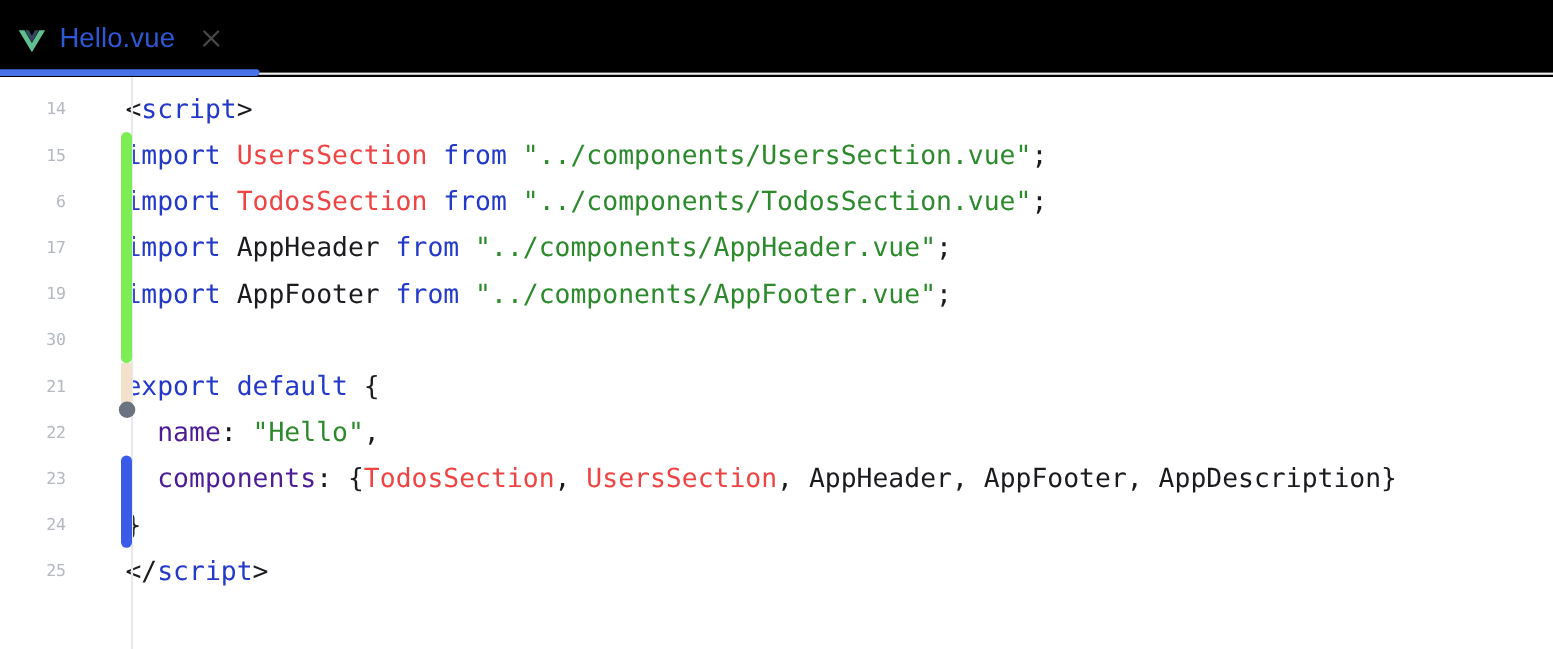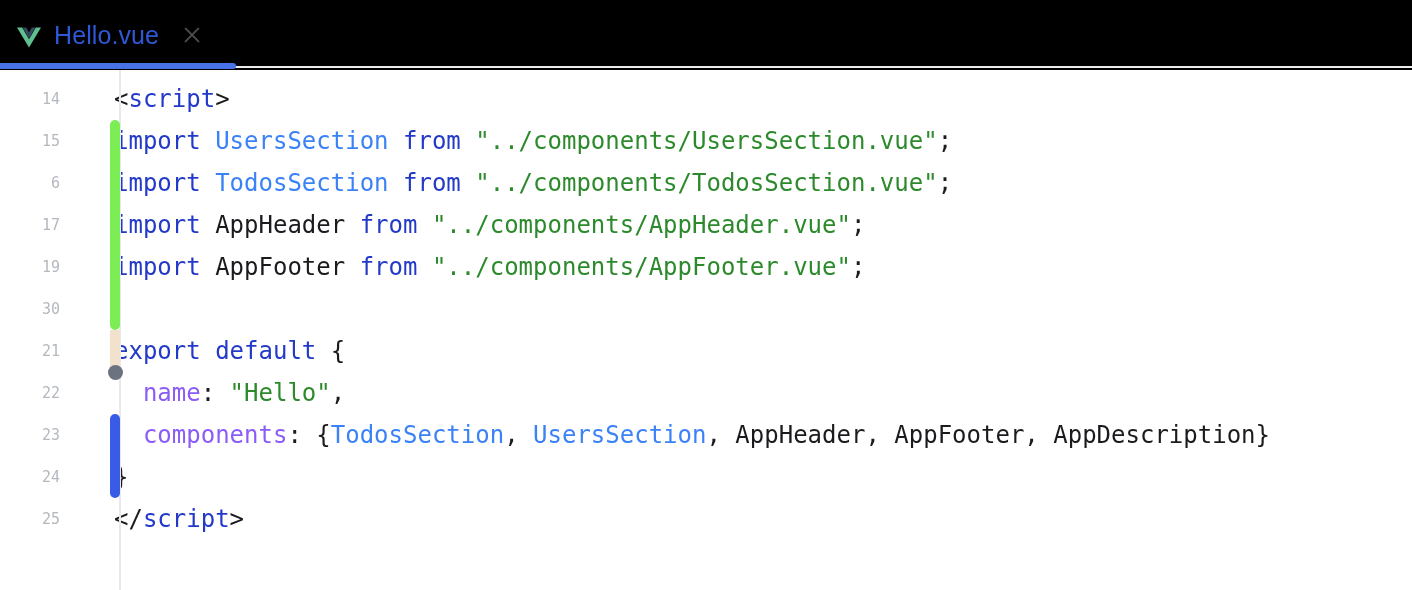--- a/index.html
+++ b/index.html
@@ -172,24 +172,24 @@
     height: 15px;
     border-radius: 50%;
     background: #6b7280;
     z-index: 3;
   }
 
   
   .k-keyword    { color: #2339c8; }      
   .k-tagname    { color: #2339c8; }      
   .k-punct      { color: #1b1b1f; }      
-  .k-component  { color: #3b82f6; }      
+  .k-component  { color: #ef4444; }      
   .k-ident      { color: #1b1b1f; }      
   .k-string     { color: #2c8a2c; }      
-  .k-prop       { color: #8b5cf6; }      
+  .k-prop       { color: #4c1d95; }      
 </style>
 </head>
 <body>
 
 <div class="editor-window">
 
   <div class="tab-bar">
 
     <div class="tab">
       <svg class="tab-icon" viewBox="0 0 26 26">

